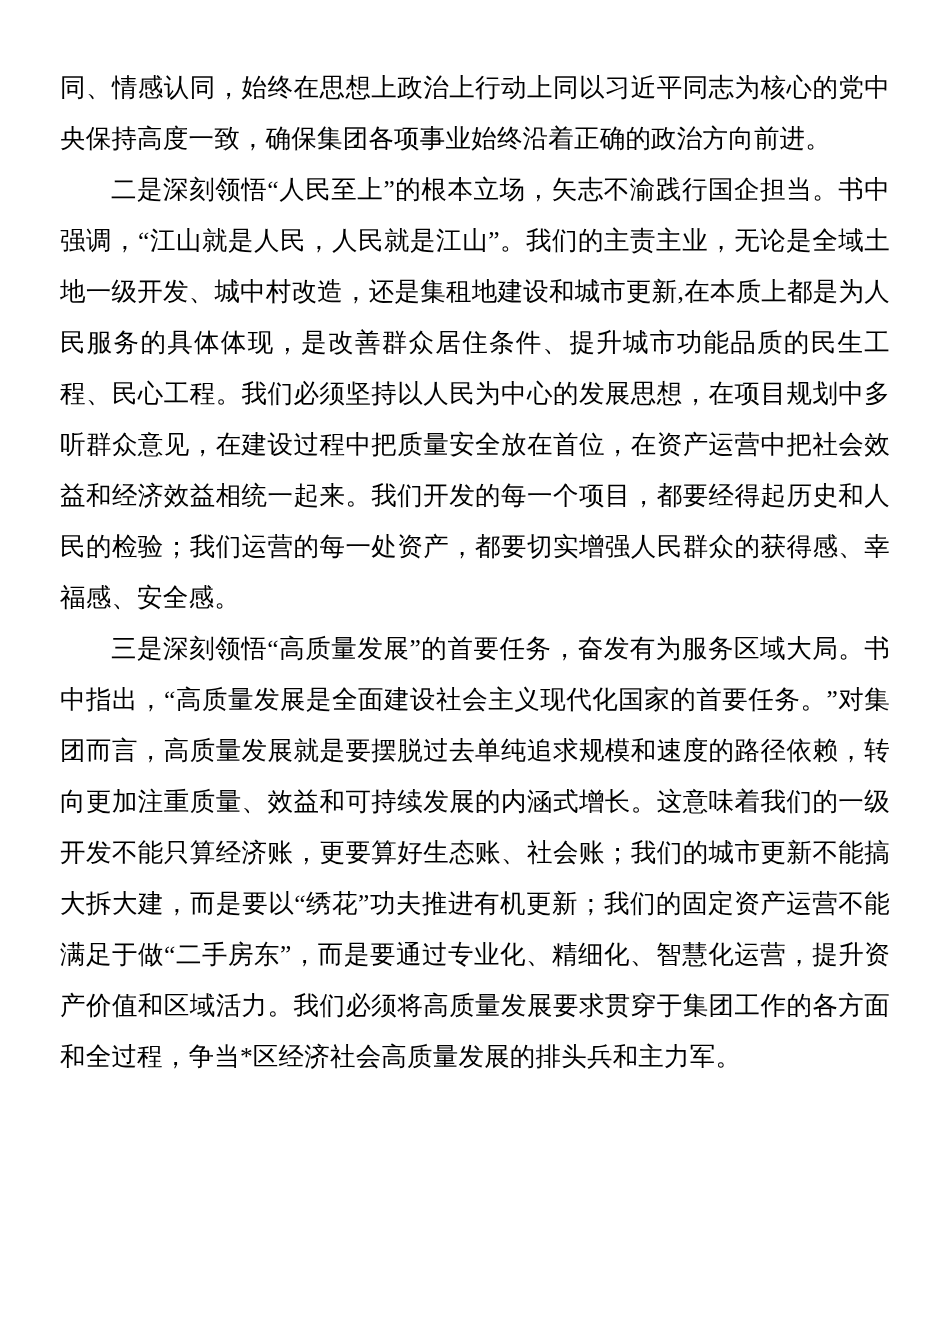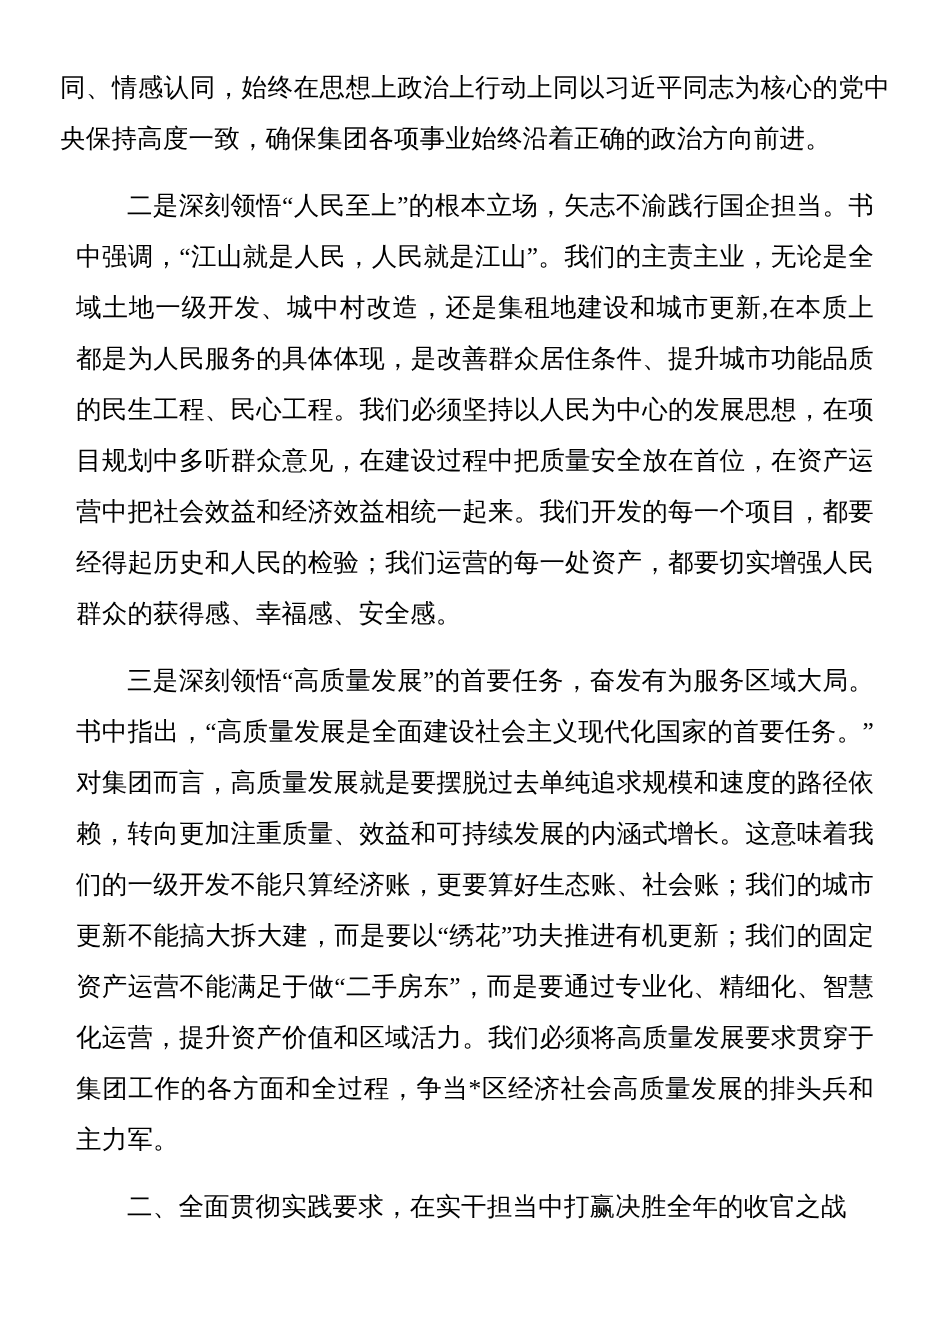--- a/index.html
+++ b/index.html
@@ -22,33 +22,32 @@
     position: relative;
   }
   .doc-body {
     font-size: 25.5px;
     line-height: 51px;
     letter-spacing: 0.2px;
     text-align: justify;
     text-justify: inter-ideograph;
   }
   p.para {
-    margin: 16px;
+    margin: 0;
     padding: 0;
     text-indent: 2em;
   }
   p.cont {
     margin: 0;
     padding: 0;
     text-indent: 0;
   }
 </style>
 </head>
 <body>
 
 <div class="page">
   <div class="doc-body">
     <p class="cont">同、情感认同，始终在思想上政治上行动上同以习近平同志为核心的党中央保持高度一致，确保集团各项事业始终沿着正确的政治方向前进。</p>
     <p class="para">二是深刻领悟“人民至上”的根本立场，矢志不渝践行国企担当。书中强调，“江山就是人民，人民就是江山”。我们的主责主业，无论是全域土地一级开发、城中村改造，还是集租地建设和城市更新,在本质上都是为人民服务的具体体现，是改善群众居住条件、提升城市功能品质的民生工程、民心工程。我们必须坚持以人民为中心的发展思想，在项目规划中多听群众意见，在建设过程中把质量安全放在首位，在资产运营中把社会效益和经济效益相统一起来。我们开发的每一个项目，都要经得起历史和人民的检验；我们运营的每一处资产，都要切实增强人民群众的获得感、幸福感、安全感。</p>
     <p class="para">三是深刻领悟“高质量发展”的首要任务，奋发有为服务区域大局。书中指出，“高质量发展是全面建设社会主义现代化国家的首要任务。”对集团而言，高质量发展就是要摆脱过去单纯追求规模和速度的路径依赖，转向更加注重质量、效益和可持续发展的内涵式增长。这意味着我们的一级开发不能只算经济账，更要算好生态账、社会账；我们的城市更新不能搞大拆大建，而是要以“绣花”功夫推进有机更新；我们的固定资产运营不能满足于做“二手房东”，而是要通过专业化、精细化、智慧化运营，提升资产价值和区域活力。我们必须将高质量发展要求贯穿于集团工作的各方面和全过程，争当*区经济社会高质量发展的排头兵和主力军。</p>
-    <p class="para">二、全面贯彻实践要求，在实干担当中打赢决胜全年的收官之战</p>
   </div>
 </div>
 
 </body></html>

